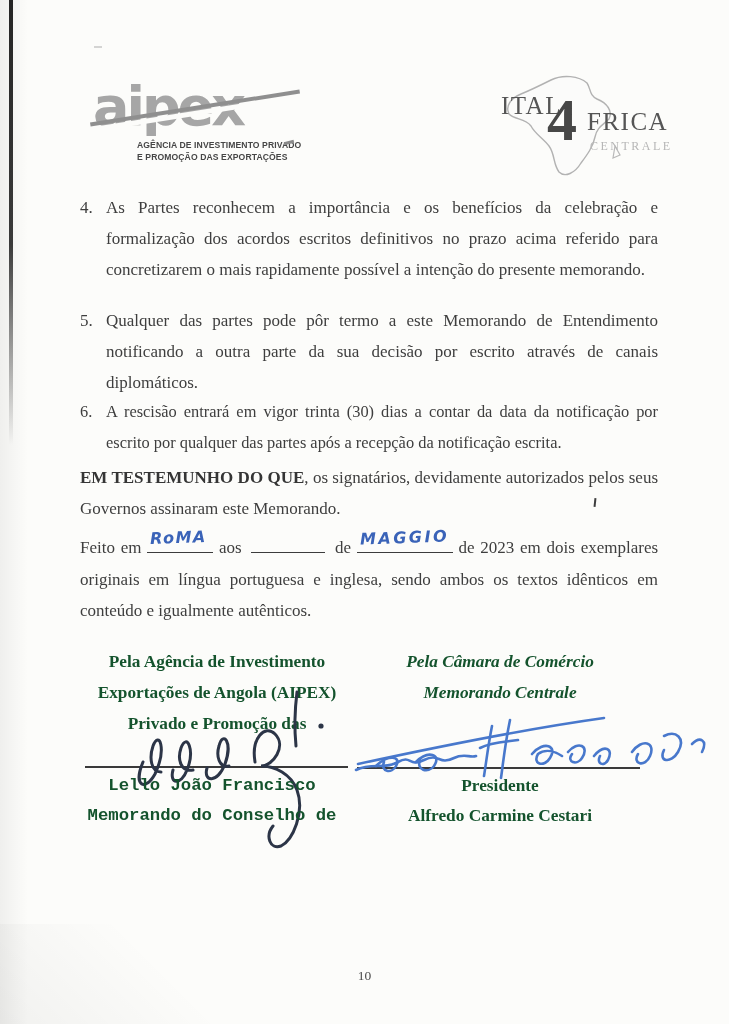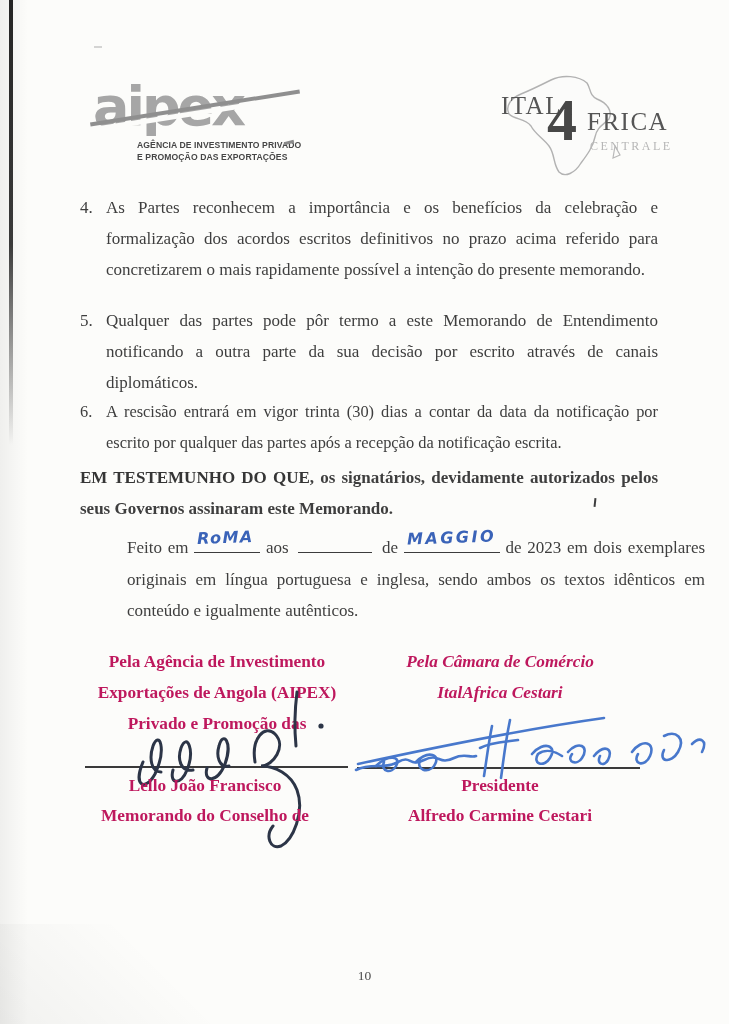--- a/index.html
+++ b/index.html
@@ -29,43 +29,43 @@
     color:#464646;line-height:1.4;white-space:nowrap;letter-spacing:.1px;}
   
   .italafrica{position:absolute;left:489px;top:74px;width:195px;height:108px;}
   
   .clause{position:absolute;left:80px;width:578px;display:flex;
     font-size:17px;line-height:31px;text-align:justify;}
   .clause .num{width:26px;flex:0 0 26px;}
   .clause .txt{flex:1;}
   .c6{font-size:16.4px;}
   .witness{position:absolute;left:80px;top:462px;width:578px;
-    font-size:17px;line-height:31px;text-align:justify;font-weight:bold;}
+    font-size:17px;line-height:31px;text-align:justify;}
   .witness b{color:#353535;}
   .execution{position:absolute;left:80px;top:532px;width:578px;
-    font-size:17px;line-height:31.5px;text-align:justify;margin-left:47px;}
+    font-size:17px;line-height:31.5px;text-align:justify;}
   .blank{display:inline-block;border-bottom:1.6px solid #3c3c3c;position:relative;
     vertical-align:baseline;height:14px;}
   .blank.place{width:66px;}
   .blank.day{width:74px;margin:0 4px;}
   .blank.month{width:96px;}
   .hand{position:absolute;left:3px;bottom:-1px;
     font-family:"DejaVu Sans",sans-serif;font-style:italic;font-weight:bold;
     font-size:16px;color:#3a63b8;letter-spacing:1.5px;white-space:nowrap;
     transform:rotate(-2deg);}
   .blank.month .hand{letter-spacing:2.5px;}
   .stray-mark{position:absolute;left:594px;top:498px;width:2px;height:9px;
     background:#3d3d3d;transform:rotate(6deg);}
   
   .sig-head,.sig-names{position:absolute;text-align:center;font-weight:bold;
-    font-size:17.3px;line-height:31px;color:#be185d;}
+    font-size:17.3px;line-height:31px;color:#14532d;}
   .sig-head.left{left:86px;top:646px;width:262px;}
   .sig-head.right{left:382px;top:646px;width:236px;font-style:italic;}
   .sig-names{line-height:30px;}
-  .sig-names.left{left:74px;top:771px;width:262px;}
+  .sig-names.left{left:81px;top:771px;width:262px;font-family:Liberation Mono, monospace;}
   .sig-names.right{left:382px;top:771px;width:236px;}
   .sig-rule{position:absolute;height:2px;background:#3a3a3a;}
   .sig-rule.left{left:85px;top:766px;width:263px;}
   .sig-rule.right{left:357px;top:767px;width:283px;}
   .sig-svg{position:absolute;overflow:visible;}
   .sig-svg.left{left:115px;top:688px;}
   .sig-svg.right{left:352px;top:712px;}
   .page-number{position:absolute;left:0;top:968px;width:729px;text-align:center;
     font-size:13.5px;color:#4c4c4c;}
 </style>
@@ -130,21 +130,21 @@
     <span>de 2023 em dois exemplares originais em língua portuguesa e inglesa, sendo ambos os textos idênticos em conteúdo e igualmente autênticos.</span>
   </div>
 
   <div class="sig-head left">
     <div>Pela Agência de Investimento</div>
     <div>Exportações de Angola (AIPEX)</div>
     <div>Privado e Promoção das</div>
   </div>
   <div class="sig-head right">
     <div>Pela Câmara de Comércio</div>
-    <div>ItalAfrica Cestari</div>
+    <div>Memorando Centrale</div>
   </div>
 
   <div class="sig-rule left"></div>
   <div class="sig-rule right"></div>
 
   <svg class="sig-svg left" width="250" height="175" viewBox="0 0 250 175">
     <g stroke="#2c3547" stroke-width="3" fill="none" stroke-linecap="round">
       <path d="M182,4 C180,20 179,38 181,58"></path>
       <path d="M28,74 C18,98 30,104 40,86 C52,60 44,42 38,58 C34,70 36,84 46,84"></path>
       <path d="M58,82 C54,96 66,98 72,82 C80,62 72,44 66,60 C62,72 66,84 78,82"></path>

